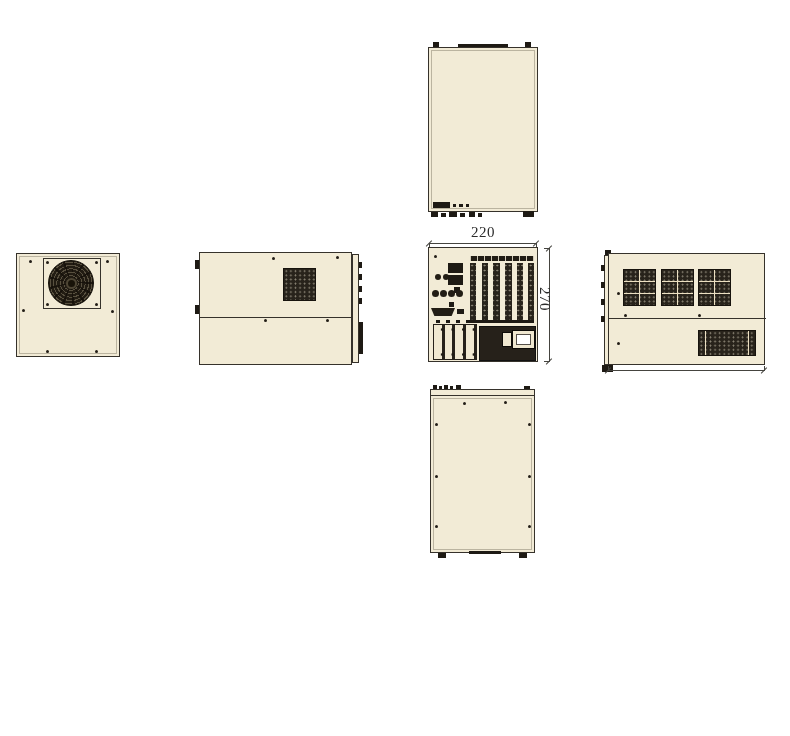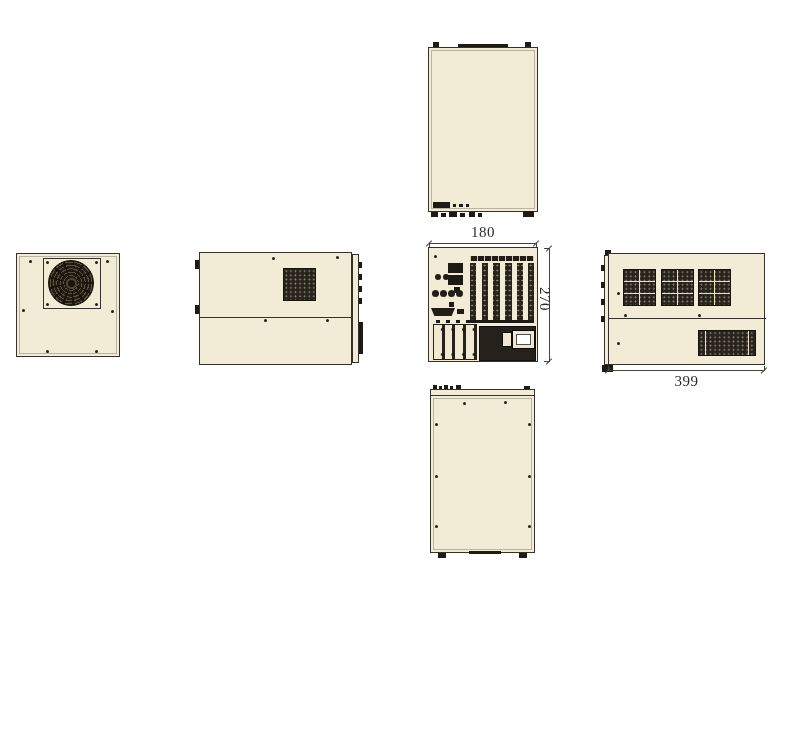--- a/index.html
+++ b/index.html
@@ -75,21 +75,21 @@
     </div>
     <div class="blk" style="left:3px;top:172px;width:7px;height:5px"></div>
     <div class="blk" style="left:13px;top:173px;width:5px;height:4px"></div>
     <div class="blk" style="left:21px;top:172px;width:8px;height:5px"></div>
     <div class="blk" style="left:32px;top:173px;width:5px;height:4px"></div>
     <div class="blk" style="left:41px;top:172px;width:6px;height:5px"></div>
     <div class="blk" style="left:50px;top:173px;width:4px;height:4px"></div>
     <div class="blk" style="left:95px;top:171px;width:11px;height:6px"></div>
   </div>
 
-  <div class="dim-label" style="left:428px;top:224px;width:110px">180</div>
+  <div class="dim-label" style="left:428px;top:224px;width:110px">220</div>
   <div class="dline" style="left:429px;top:243px;width:108px;height:1px"></div>
   <div class="dline" style="left:429px;top:243px;width:1px;height:5px"></div>
   <div class="dline" style="left:536px;top:243px;width:1px;height:5px"></div>
   <div class="tick" style="left:425px;top:243px"></div>
   <div class="tick" style="left:532px;top:243px"></div>
 
   <div class="panel" style="left:428px;top:247px;width:110px;height:115px">
     <div class="dot" style="left:5px;top:7px"></div>
     <div class="dot" style="left:98px;top:8px"></div>
     <div class="rail" style="left:41px;top:8px;width:64px;height:5px"></div>
@@ -189,21 +189,20 @@
       <div class="dot" style="left:15px;top:60px"></div>
       <div class="dot" style="left:89px;top:60px"></div>
     </div>
   </div>
 
   <div class="dline" style="left:608px;top:370px;width:157px;height:1px"></div>
   <div class="dline" style="left:608px;top:366px;width:1px;height:5px"></div>
   <div class="dline" style="left:764px;top:366px;width:1px;height:5px"></div>
   <div class="tick" style="left:604px;top:370px"></div>
   <div class="tick" style="left:760px;top:370px"></div>
-  <div class="dim-label" style="left:608px;top:373px;width:157px">399</div>
 
   <div class="abs" style="left:430px;top:385px;width:106px;height:178px">
     <div class="blk" style="left:3px;top:0;width:4px;height:5px"></div>
     <div class="blk" style="left:9px;top:1px;width:3px;height:4px"></div>
     <div class="blk" style="left:14px;top:0;width:4px;height:5px"></div>
     <div class="blk" style="left:20px;top:1px;width:3px;height:4px"></div>
     <div class="blk" style="left:26px;top:0;width:5px;height:5px"></div>
     <div class="blk" style="left:94px;top:1px;width:6px;height:4px"></div>
     <div class="strip" style="left:0;top:4px;width:105px;height:7px"></div>
     <div class="panel" style="left:0;top:10px;width:105px;height:158px">

